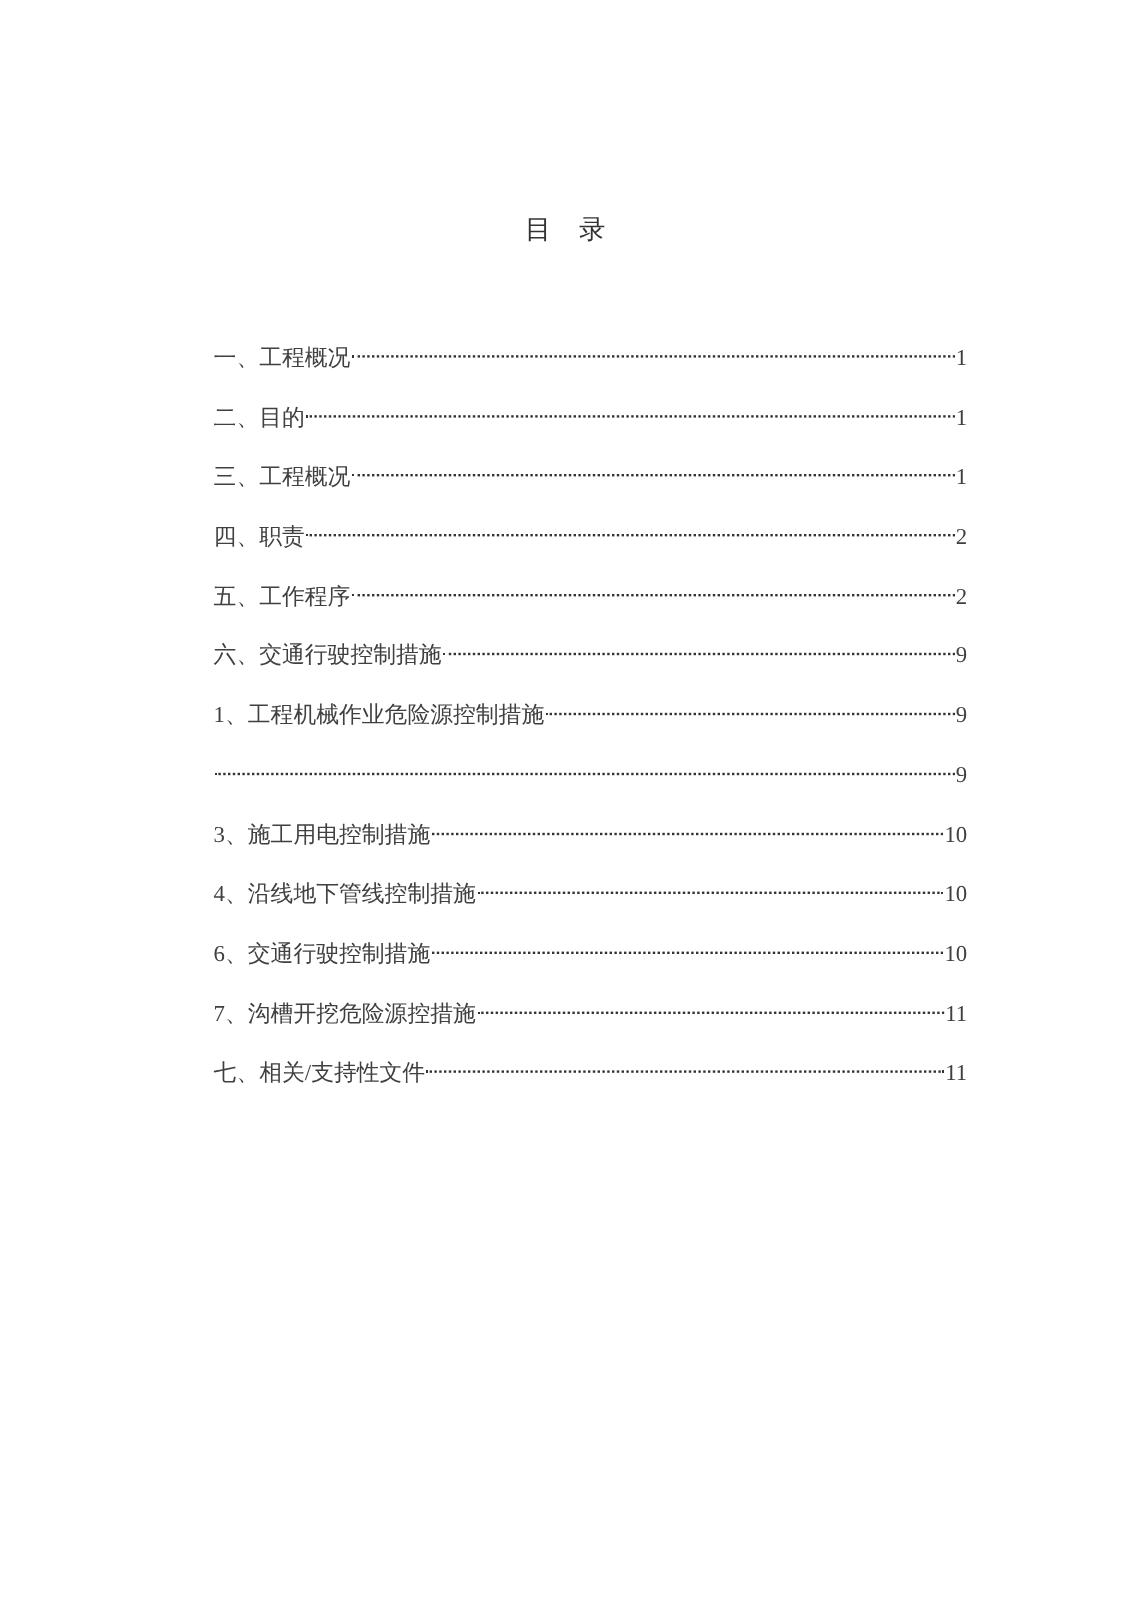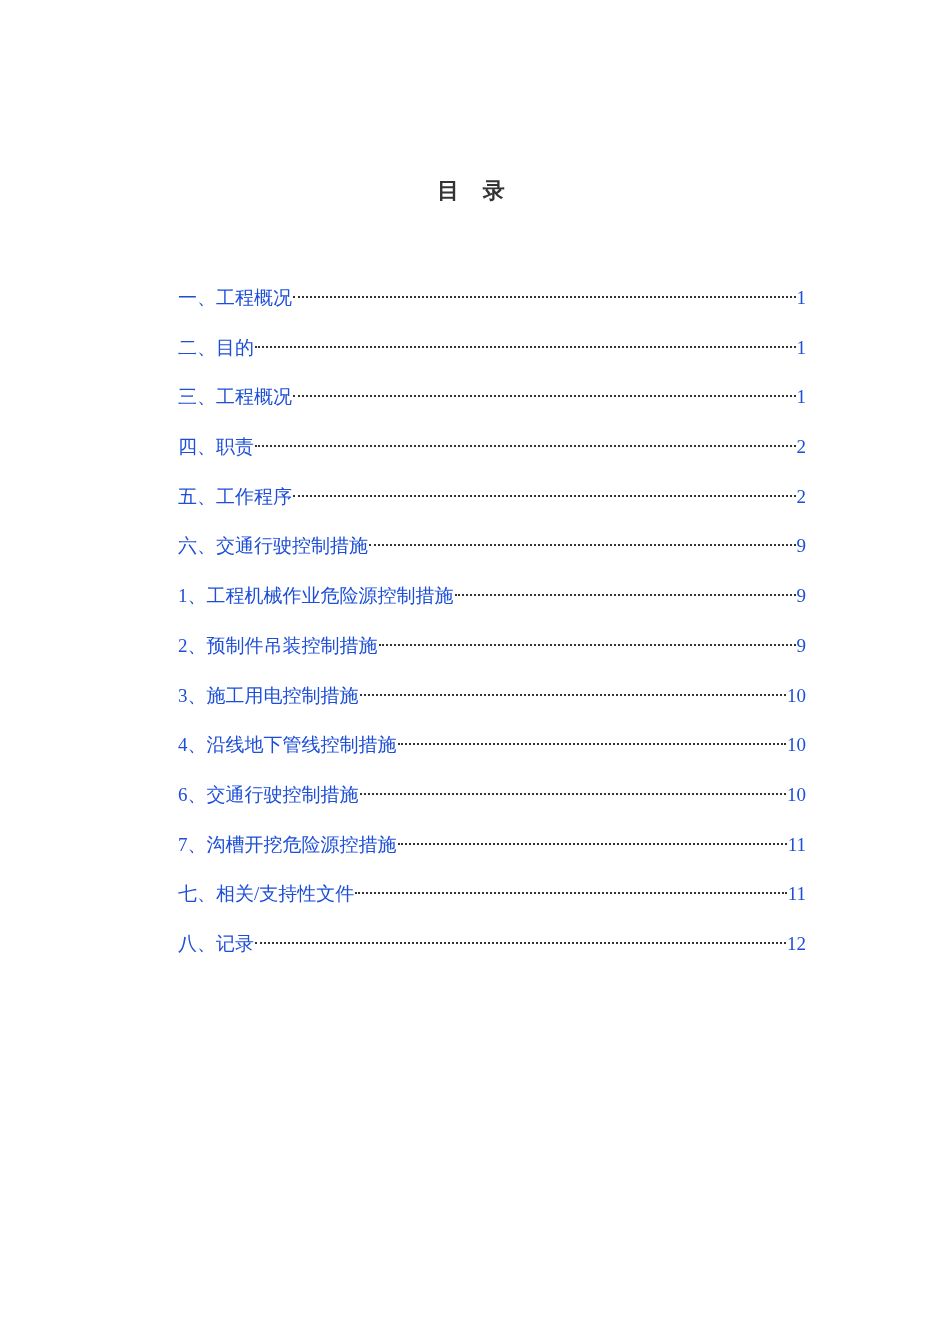--- a/index.html
+++ b/index.html
@@ -21,21 +21,21 @@
       width: 950px; height: 1344px;
       background: #ffffff;
     }
     .toc-title {
       position: absolute;
       left: 0;
       width: 950px;
       top: 176px;
       text-align: center;
       font-family: "DejaVu Sans", "Liberation Sans", sans-serif;
-      font-weight: bold;
+      font-weight: normal;
       font-size: 22px;
       letter-spacing: 8px;
       color: #333333;
     }
     .toc-list {
       position: absolute;
       left: 178px;
       top: 278px;
       width: 628px;
       margin: 0;
@@ -43,21 +43,21 @@
       list-style: none;
     }
     .toc-entry {
       display: flex;
       align-items: baseline;
       height: 49.7px;
       font-size: 19px;
       line-height: 26px;
       white-space: nowrap;
       cursor: pointer;
-      color: #1d4ed8;
+      color: #404040;
     }
     .toc-label {
       flex: 0 0 auto;
     }
     .toc-leader {
       flex: 1 1 auto;
       overflow: hidden;
       position: relative;
       height: 26px;
       margin: 0 1px;
@@ -110,21 +110,20 @@
       <span class="toc-label">六、交通行驶控制措施</span>
       <span class="toc-leader"></span>
       <span class="toc-page">9</span>
     </li>
     <li class="toc-entry">
       <span class="toc-label">1、工程机械作业危险源控制措施</span>
       <span class="toc-leader"></span>
       <span class="toc-page">9</span>
     </li>
     <li class="toc-entry">
-      <span class="toc-label">2、预制件吊装控制措施</span>
       <span class="toc-leader"></span>
       <span class="toc-page">9</span>
     </li>
     <li class="toc-entry">
       <span class="toc-label">3、施工用电控制措施</span>
       <span class="toc-leader"></span>
       <span class="toc-page">10</span>
     </li>
     <li class="toc-entry">
       <span class="toc-label">4、沿线地下管线控制措施</span>
@@ -139,19 +138,14 @@
     <li class="toc-entry">
       <span class="toc-label">7、沟槽开挖危险源控措施</span>
       <span class="toc-leader"></span>
       <span class="toc-page">11</span>
     </li>
     <li class="toc-entry">
       <span class="toc-label">七、相关/支持性文件</span>
       <span class="toc-leader"></span>
       <span class="toc-page">11</span>
     </li>
-    <li class="toc-entry">
-      <span class="toc-label">八、记录</span>
-      <span class="toc-leader"></span>
-      <span class="toc-page">12</span>
-    </li>
   </ul>
 </div>
 
 </body></html>

